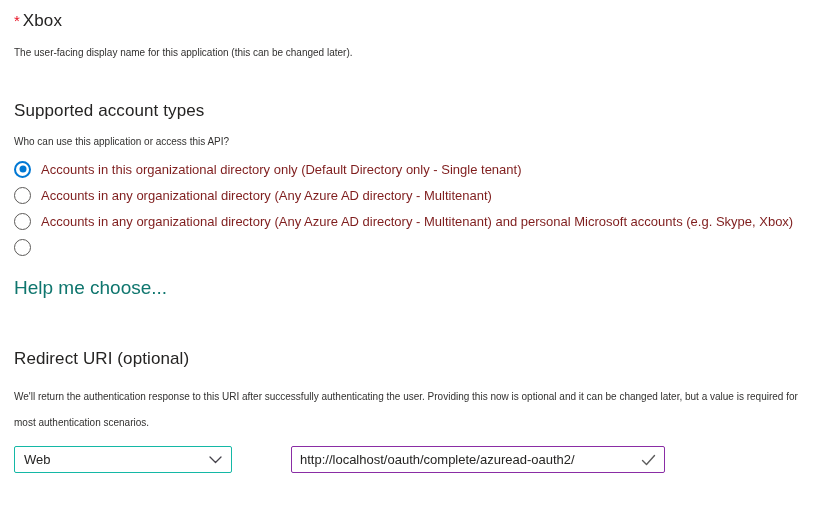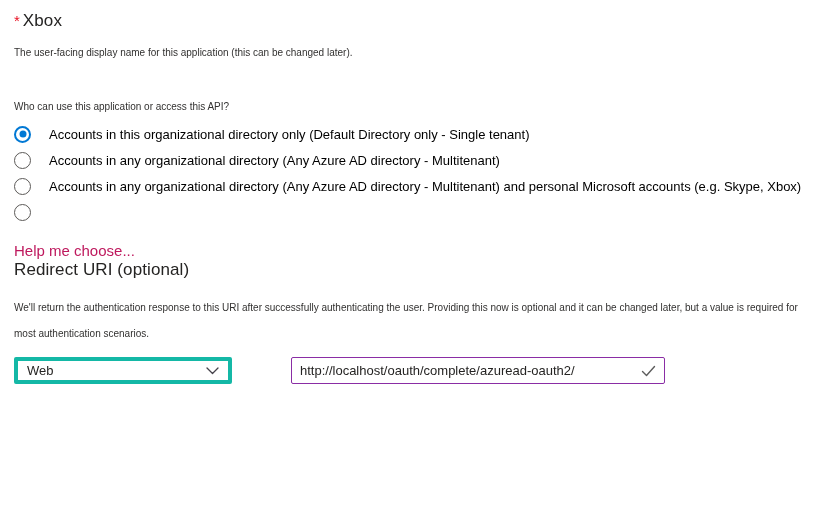--- a/index.html
+++ b/index.html
@@ -46,21 +46,21 @@
     position: absolute;
     right: 9px;
     top: 50%;
     transform: translateY(-50%);
     pointer-events: none;
     display: flex;
   }
 
   
   .accounts-section { margin-top: 43px; }
-  .accounts-question { margin-top: 38px; }
+  .accounts-question { margin-top: 15px; }
   .radio-list { margin-top: 9px; }
   .radio-row {
     display: flex;
     align-items: center;
     height: 26px;
     cursor: pointer;
   }
   .radio {
     flex: 0 0 auto;
     width: 17px;
@@ -74,48 +74,48 @@
   .radio.selected { border: 2px solid #0078d4; }
   .radio.selected::after {
     content: "";
     position: absolute;
     left: 50%; top: 50%;
     transform: translate(-50%, -50%);
     width: 7px; height: 7px;
     border-radius: 50%;
     background: #0078d4;
   }
-  .radio-label { font-size: 13px; color: #000000; margin-left: 8px; }
+  .radio-label { font-size: 13px; color: #7f1d1d; }
 
   .help-link {
     display: inline-block;
     margin-top: 17px;
-    font-size: 15px;
-    color: #be185d;
+    font-size: 19px;
+    color: #0f766e;
     text-decoration: none;
     cursor: pointer;
   }
 
   
-  .redirect-section { }
+  .redirect-section { margin-top: 50px; }
   .redirect-desc {
     margin-top: 15px;
     width: 801px;
     line-height: 26px;
   }
   .redirect-row {
     margin-top: 10px;
     display: flex;
     align-items: center;
   }
   .select-box {
     position: relative;
     width: 218px;
     height: 27px;
-    border: 4px solid #14b8a6;
+    border: 1px solid #14b8a6;
     border-radius: 2px;
     background: #fff;
     display: flex;
     align-items: center;
     padding: 0 28px 0 9px;
     font-size: 13px;
     color: #252423;
     cursor: pointer;
   }
   .select-chevron {
@@ -141,20 +141,21 @@
 
   <div class="name-section">
     <div class="name-title-row">
       <span class="required-marker">*</span>
       <span class="section-title">Xbox</span>
     </div>
     <div class="body-text name-desc">The user-facing display name for this application (this can be changed later).</div>
   </div>
 
   <div class="accounts-section">
+    <div class="section-title">Supported account types</div>
     <div class="body-text accounts-question">Who can use this application or access this API?</div>
 
     <div class="radio-list">
       <div class="radio-row">
         <span class="radio selected"></span>
         <span class="radio-label">Accounts in this organizational directory only (Default Directory only - Single tenant)</span>
       </div>
       <div class="radio-row">
         <span class="radio"></span>
         <span class="radio-label">Accounts in any organizational directory (Any Azure AD directory - Multitenant)</span>

